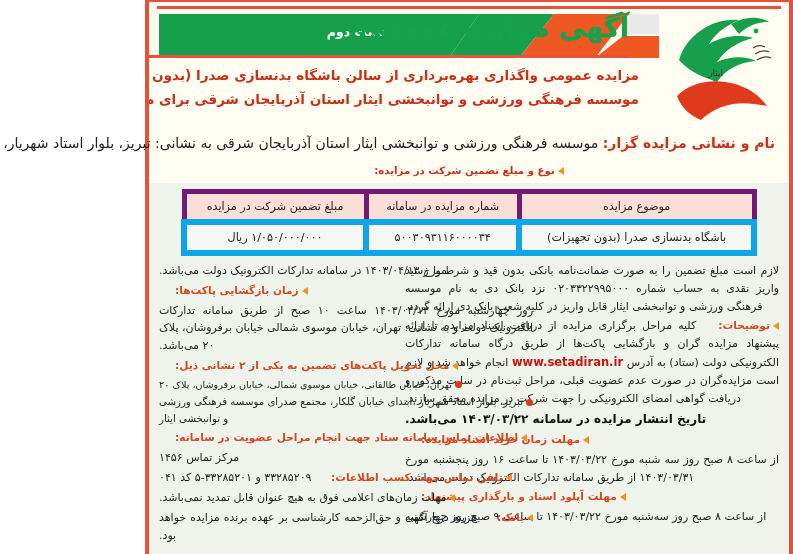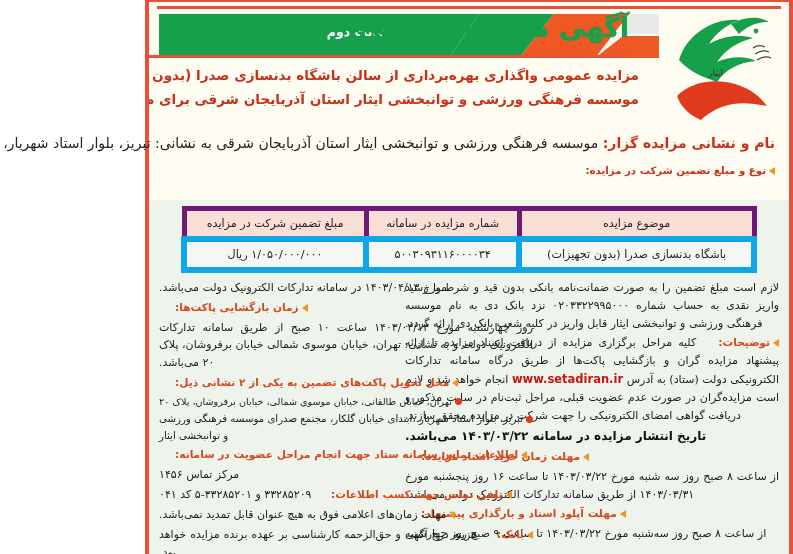--- a/index.html
+++ b/index.html
@@ -67,22 +67,22 @@
     background:#fffdf2;
     padding:3px 14px 2px 14px;
     font-size:14px;
     color:#222;
     white-space:nowrap;
     line-height:1.5;
   }
   .orgline .lbl{color:#c8311c;font-weight:bold;}
   .guarantee-line{
     background:#fffdf2;
-    padding:3px 14px 22px 0;
-    text-align:right;
+    padding:3px 14px 5px 0;
+    text-align:center;
     padding-left:14px;
   }
   .guarantee-line .lbl{
     color:#c8311c;font-weight:bold;font-size:10.2px;
   }
   .tri{
     display:inline-block;width:0;height:0;
     border-top:4px solid transparent;border-bottom:4px solid transparent;
     border-right:6px solid #f29120;
     margin-left:3px;vertical-align:middle;

